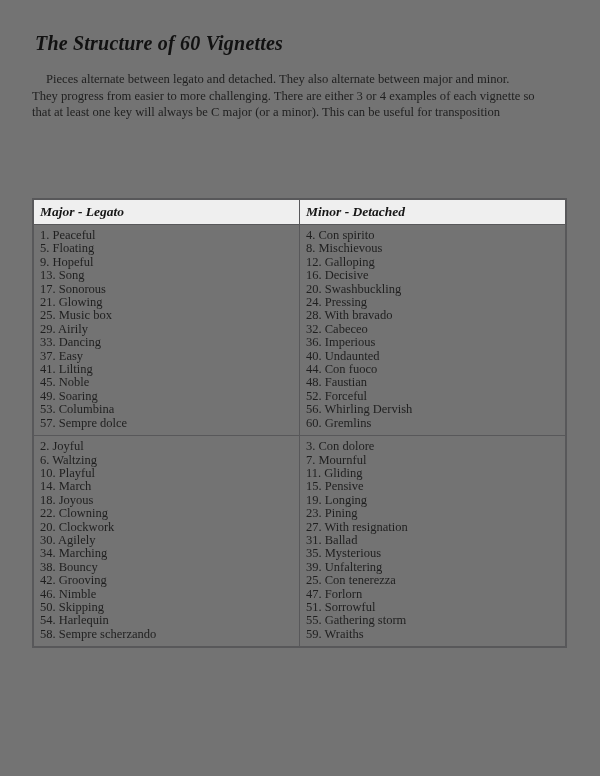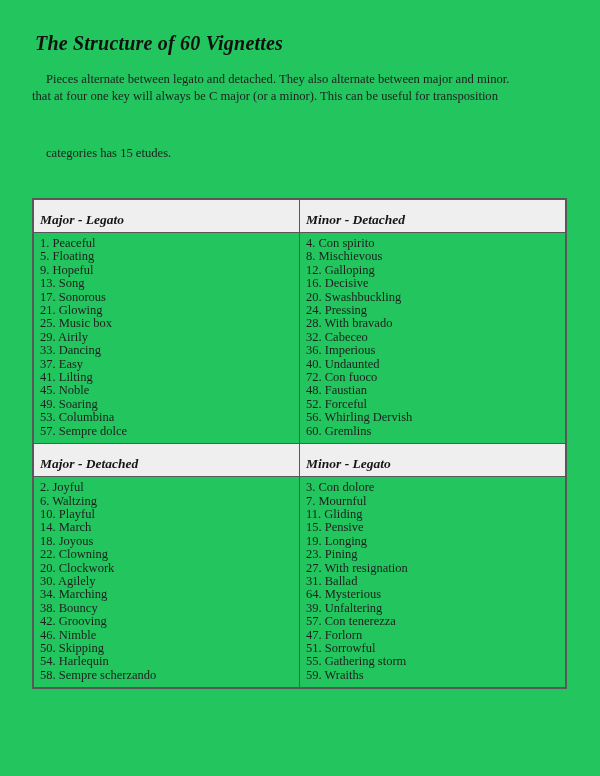--- a/index.html
+++ b/index.html
@@ -1,21 +1,21 @@
 <!DOCTYPE html>
 <html><head>
 <meta charset="utf-8">
 <style>
   * { margin: 0; padding: 0; box-sizing: border-box; }
   html, body { background: #ffffff; }
   .page {
     position: relative;
     width: 600px;
     height: 776px;
-    background: #22c55e;
+    background: #737373;
     font-family: "Liberation Serif", "DejaVu Serif", serif;
     color: #1f1f1f;
     overflow: hidden;
   }
   .title {
     position: absolute;
     left: 35px;
     top: 32px;
     font-size: 20px;
     font-weight: bold;
@@ -46,45 +46,45 @@
   .vignette-table th, .vignette-table td {
     border: 1.5px solid #58585a;
     width: 50%;
   }
   .vignette-table th {
     background: #efefef;
     text-align: left;
     font-size: 13.5px;
     font-weight: bold;
     font-style: italic;
-    padding: 12px 6px 4px 6px;
+    padding: 4px 6px 4px 6px;
     color: #161616;
   }
   .vignette-table td {
     vertical-align: top;
     padding: 4px 10px 5px 6px;
     font-size: 12.5px;
     line-height: 13.4px;
   }
   .etude-item { display: block; white-space: nowrap; }
 </style>
 </head>
 <body>
 
 <div class="page">
 
   <h1 class="title">The Structure of 60 Vignettes</h1>
 
   <div class="para para-1">
       <span class="para-line">Pieces alternate between legato and detached. They also alternate between major and minor.</span>
-      <span class="para-line">that at four one key will always be C major (or a minor). This can be useful for transposition</span>
+      <span class="para-line">They progress from easier to more challenging. There are either 3 or 4 examples of each vignette so</span>
+      <span class="para-line">that at least one key will always be C major (or a minor). This can be useful for transposition</span>
     </div>
 
   <div class="para para-2">
-      <span class="para-line">categories has 15 etudes.</span>
     </div>
 
   <table class="vignette-table">
     <tbody>
       <tr>
         <th>Major - Legato</th>
         <th>Minor - Detached</th>
       </tr>
       <tr>
         <td>
@@ -108,30 +108,26 @@
             <span class="etude-item">4. Con spirito</span>
             <span class="etude-item">8. Mischievous</span>
             <span class="etude-item">12. Galloping</span>
             <span class="etude-item">16. Decisive</span>
             <span class="etude-item">20. Swashbuckling</span>
             <span class="etude-item">24. Pressing</span>
             <span class="etude-item">28. With bravado</span>
             <span class="etude-item">32. Cabeceo</span>
             <span class="etude-item">36. Imperious</span>
             <span class="etude-item">40. Undaunted</span>
-            <span class="etude-item">72. Con fuoco</span>
+            <span class="etude-item">44. Con fuoco</span>
             <span class="etude-item">48. Faustian</span>
             <span class="etude-item">52. Forceful</span>
             <span class="etude-item">56. Whirling Dervish</span>
             <span class="etude-item">60. Gremlins</span>
           </td>
-      </tr>
-      <tr>
-        <th>Major - Detached</th>
-        <th>Minor - Legato</th>
       </tr>
       <tr>
         <td>
             <span class="etude-item">2. Joyful</span>
             <span class="etude-item">6. Waltzing</span>
             <span class="etude-item">10. Playful</span>
             <span class="etude-item">14. March</span>
             <span class="etude-item">18. Joyous</span>
             <span class="etude-item">22. Clowning</span>
             <span class="etude-item">20. Clockwork</span>
@@ -146,23 +142,23 @@
           </td>
         <td>
             <span class="etude-item">3. Con dolore</span>
             <span class="etude-item">7. Mournful</span>
             <span class="etude-item">11. Gliding</span>
             <span class="etude-item">15. Pensive</span>
             <span class="etude-item">19. Longing</span>
             <span class="etude-item">23. Pining</span>
             <span class="etude-item">27. With resignation</span>
             <span class="etude-item">31. Ballad</span>
-            <span class="etude-item">64. Mysterious</span>
+            <span class="etude-item">35. Mysterious</span>
             <span class="etude-item">39. Unfaltering</span>
-            <span class="etude-item">57. Con tenerezza</span>
+            <span class="etude-item">25. Con tenerezza</span>
             <span class="etude-item">47. Forlorn</span>
             <span class="etude-item">51. Sorrowful</span>
             <span class="etude-item">55. Gathering storm</span>
             <span class="etude-item">59. Wraiths</span>
           </td>
       </tr>
     </tbody>
   </table>
 
 </div>

